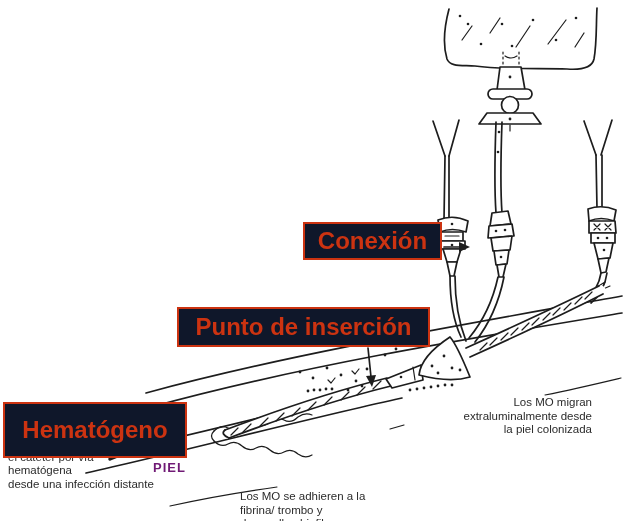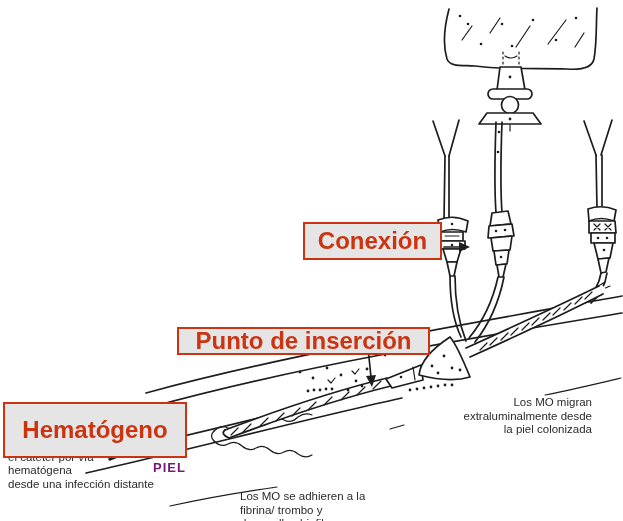--- a/index.html
+++ b/index.html
@@ -19,27 +19,27 @@
   .thin{stroke:var(--ink);fill:none;stroke-width:1.2;stroke-linecap:round;stroke-linejoin:round;}
   .wu{stroke:#ffffff;fill:none;stroke-width:9;stroke-linecap:round;}
   .dot{fill:var(--ink);stroke:none;}
   .arrowhead{fill:var(--ink);stroke:none;}
 
   .note{
     position:absolute;color:#2b2b2b;font-size:11.5px;line-height:13.6px;
     white-space:pre-line;z-index:3;
   }
   .red-box{
-    position:absolute;z-index:4;background:#e5e5e5;
+    position:absolute;z-index:4;background:#0f172a;
     border:2px solid var(--accent-red);color:var(--accent-red);
     font-weight:bold;font-size:24px;display:flex;align-items:center;
     justify-content:center;text-align:center;box-sizing:border-box;
   }
   #box-conexion{left:303px;top:222px;width:139px;height:38px;}
-  #box-punto{left:177px;top:307px;width:253px;height:28px;font-size:24px;margin-top:20px;}
+  #box-punto{left:177px;top:307px;width:253px;height:40px;font-size:24px;}
   #box-hematogeno{left:3px;top:402px;width:184px;height:56px;}
 
   #note-intraluminal{left:517px;top:151px;width:100px;}
   #note-extraluminal{left:432px;top:396px;width:160px;text-align:right;}
   #note-biofilm{left:240px;top:458px;width:170px;margin-top:32px;}
   #note-hematogena{left:8px;top:437px;width:180px;}
 
   #label-piel{
     position:absolute;left:153px;top:460px;z-index:3;color:#701a75;
     font-size:13px;font-weight:600;letter-spacing:1px;

